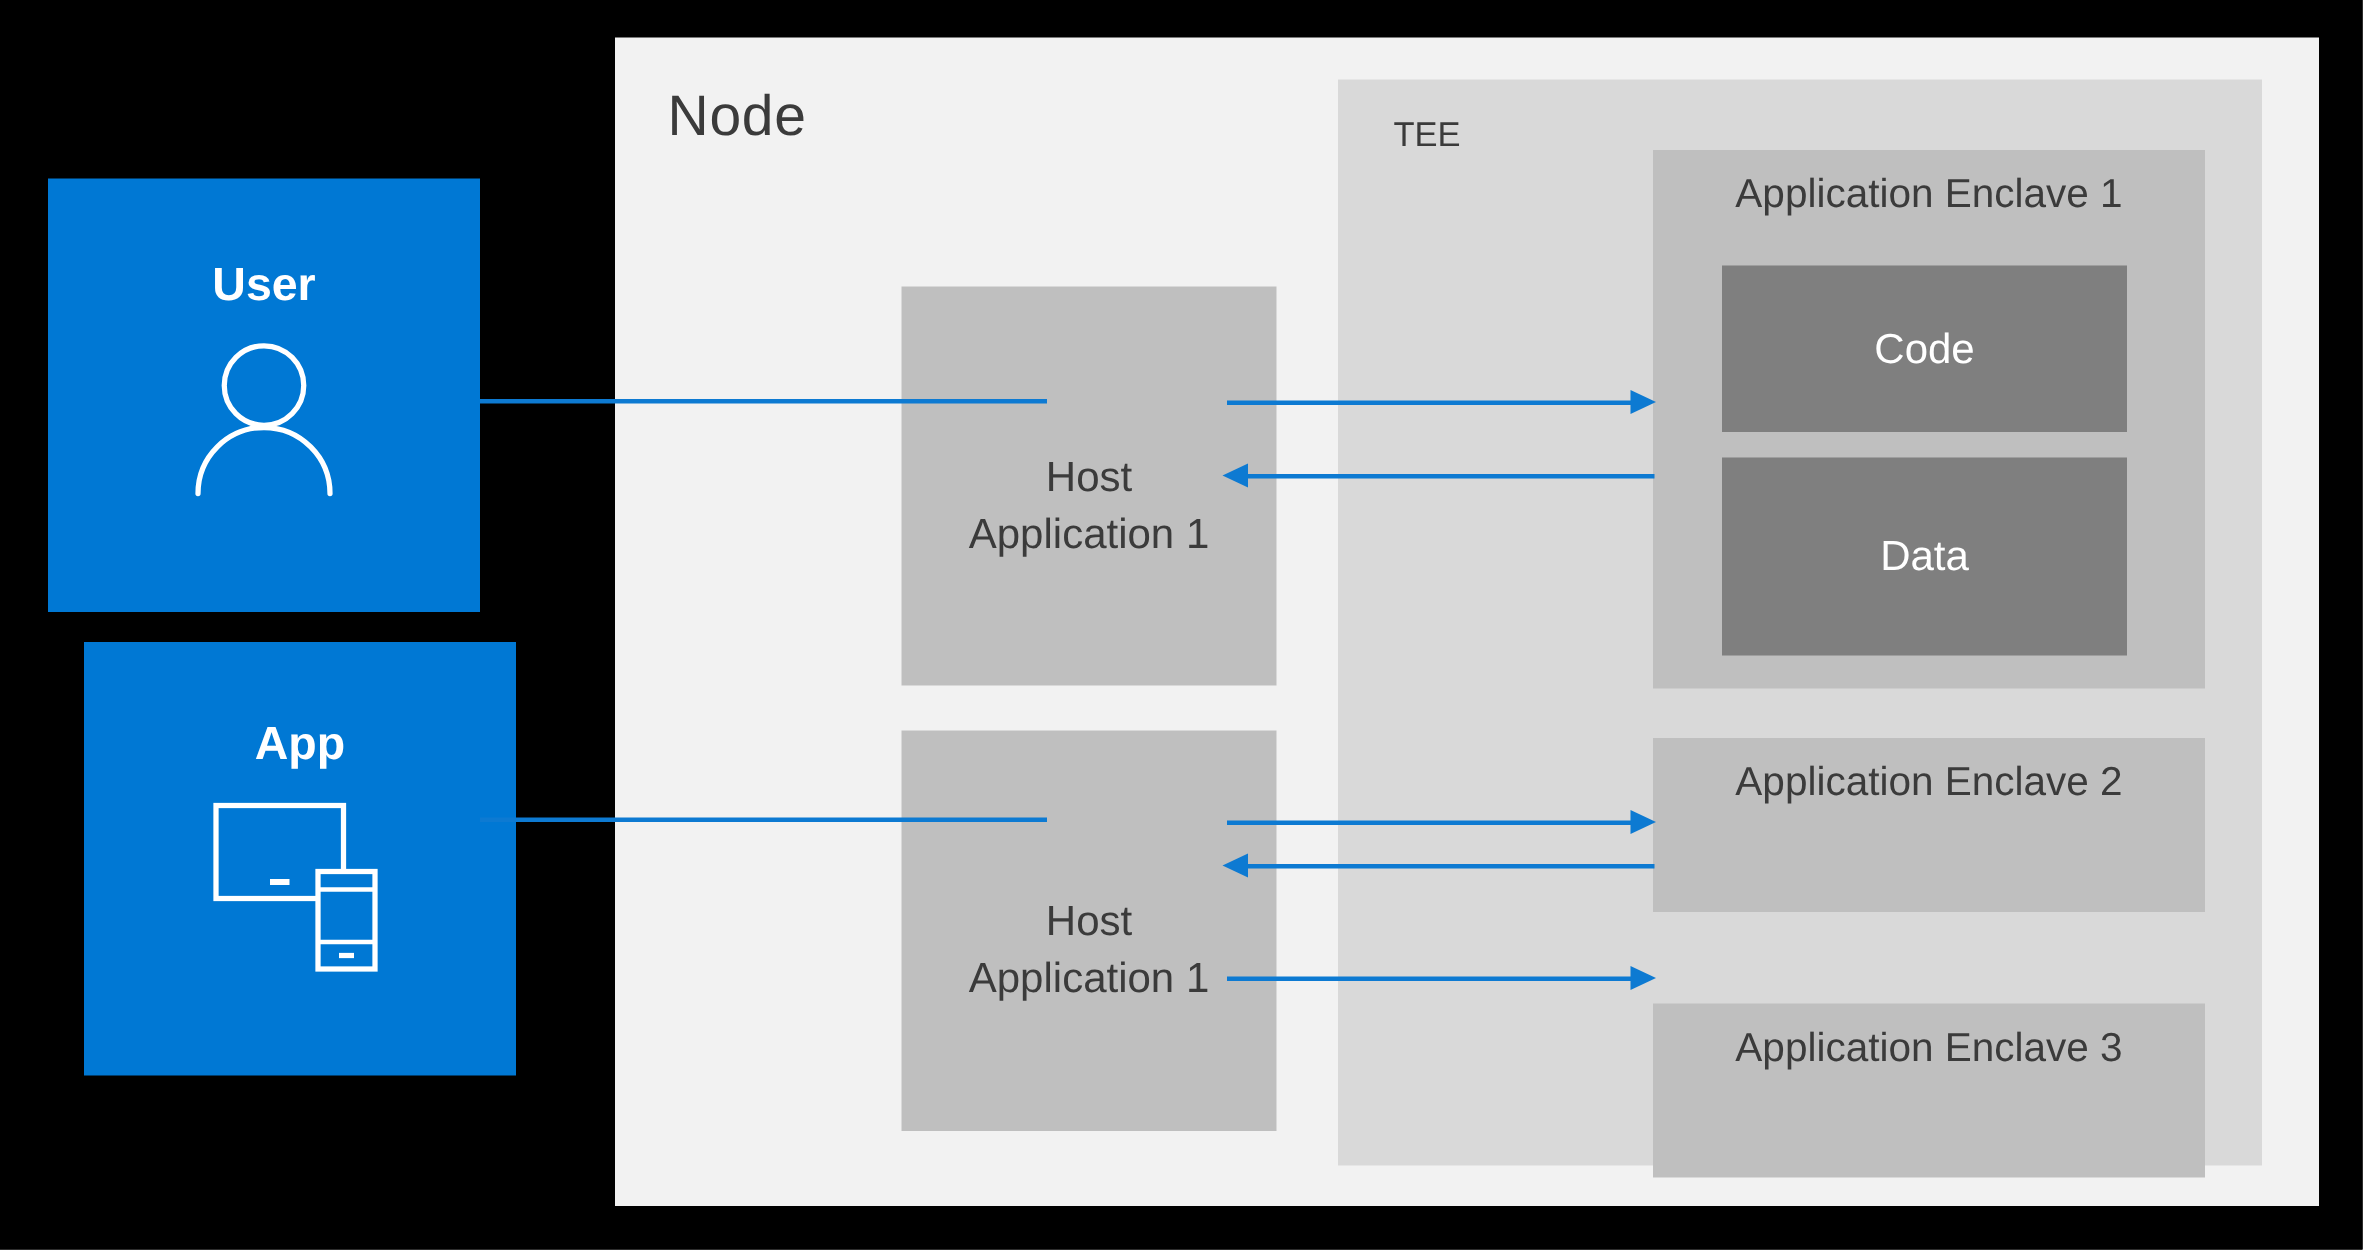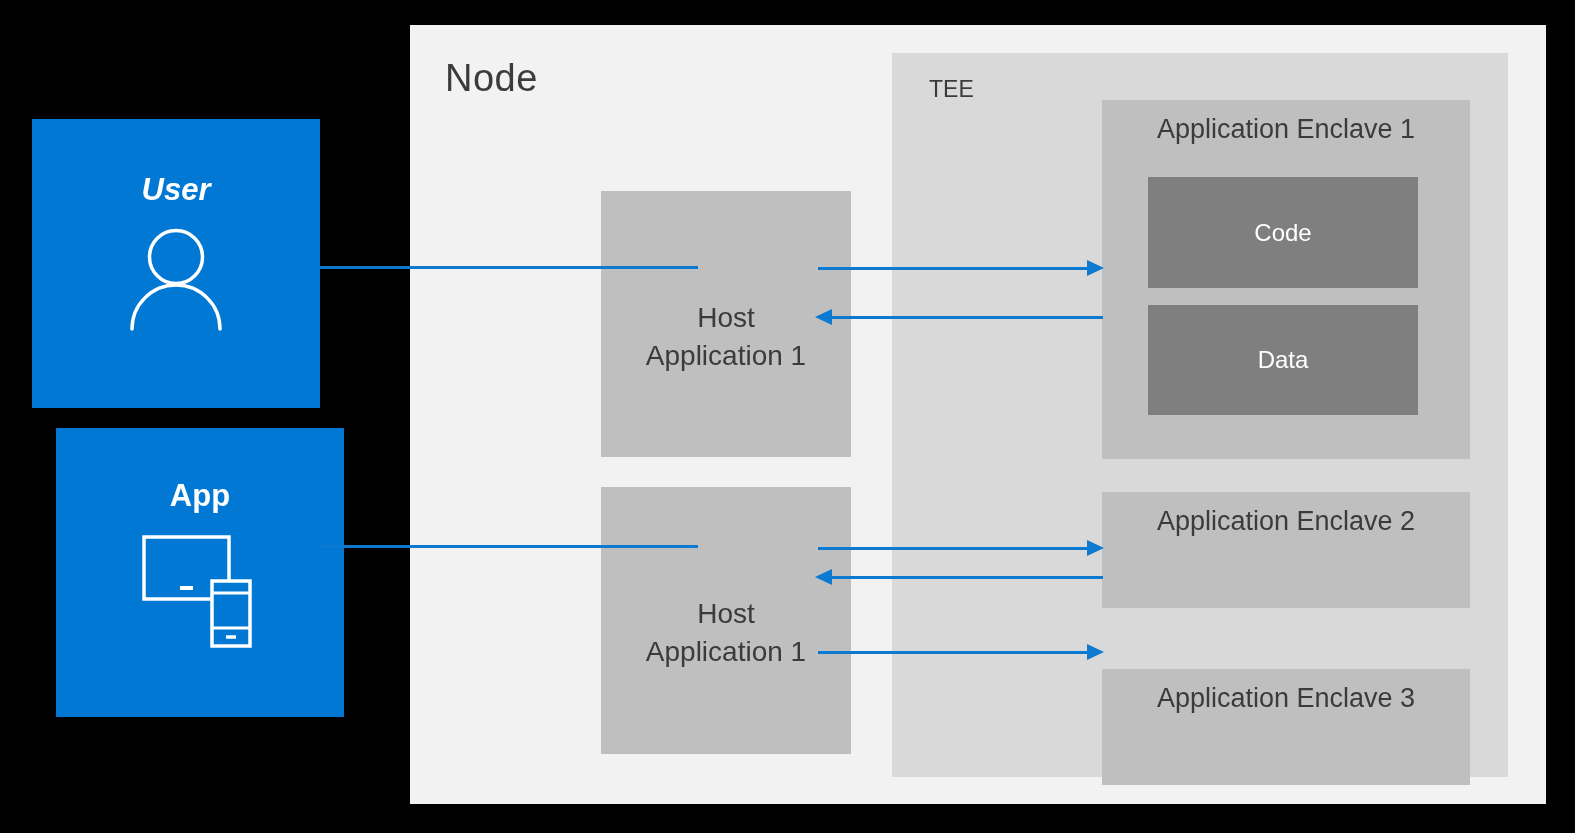--- a/index.html
+++ b/index.html
@@ -19,41 +19,41 @@
   }
   .abs{position:absolute;}
   
   .node-box{left:410px;top:25px;width:1136px;height:779px;background:var(--node-bg);}
   .node-title{left:445px;top:57px;font-size:38px;color:var(--label-dark);letter-spacing:0.5px;}
   
   .tee-box{left:892px;top:53px;width:616px;height:724px;background:var(--tee-bg);}
   .tee-title{left:929px;top:76px;font-size:23px;color:var(--label-dark);}
   
   .actor{width:288px;height:289px;background:var(--blue);color:var(--white);}
-  .user-box{left:32px;top:119px;font-style:italic;}
+  .user-box{left:32px;top:119px;}
   .app-box{left:32px;top:428px;margin-left:24px;}
   .actor-label{width:100%;text-align:center;font-size:31px;font-weight:bold;color:var(--white);}
   .user-label{top:53px;}
   .app-label{top:50px;}
   .actor-icon{left:84px;top:100px;width:120px;height:130px;}
   
   .host{width:250px;height:266px;background:var(--box-gray);margin-left:36px;}
   .host1{left:565px;top:191px;}
   .host2{left:565px;top:487px;height:267px;}
   .host-label{width:100%;top:108px;text-align:center;font-size:28px;line-height:38px;color:var(--label-dark);}
   
   .enclave{width:368px;background:var(--box-gray);margin-top:12px;}
   .enclave1{left:1102px;top:88px;height:359px;}
   .enclave2{left:1102px;top:480px;height:116px;}
   .enclave3{left:1102px;top:657px;height:116px;}
   .enclave-label{width:100%;top:12px;text-align:center;font-size:27px;line-height:34px;color:var(--label-dark);}
   .inner-dark{left:46px;width:270px;background:var(--box-dark);display:flex;align-items:center;justify-content:center;
-    color:var(--white);font-size:24px;}
+    color:var(--white);font-size:28px;}
   .code-box{top:77px;height:111px;}
-  .data-box{top:205px;height:110px;text-align:center;}
+  .data-box{top:205px;height:132px;text-align:center;}
   
   .arrow-line{height:3px;background:var(--arrow);}
   .head-right{width:0;height:0;border-top:8px solid transparent;border-bottom:8px solid transparent;border-left:17px solid var(--arrow);}
   .head-left{width:0;height:0;border-top:8px solid transparent;border-bottom:8px solid transparent;border-right:17px solid var(--arrow);}
 </style>
 </head>
 <body>
 
 <div class="stage">
 

